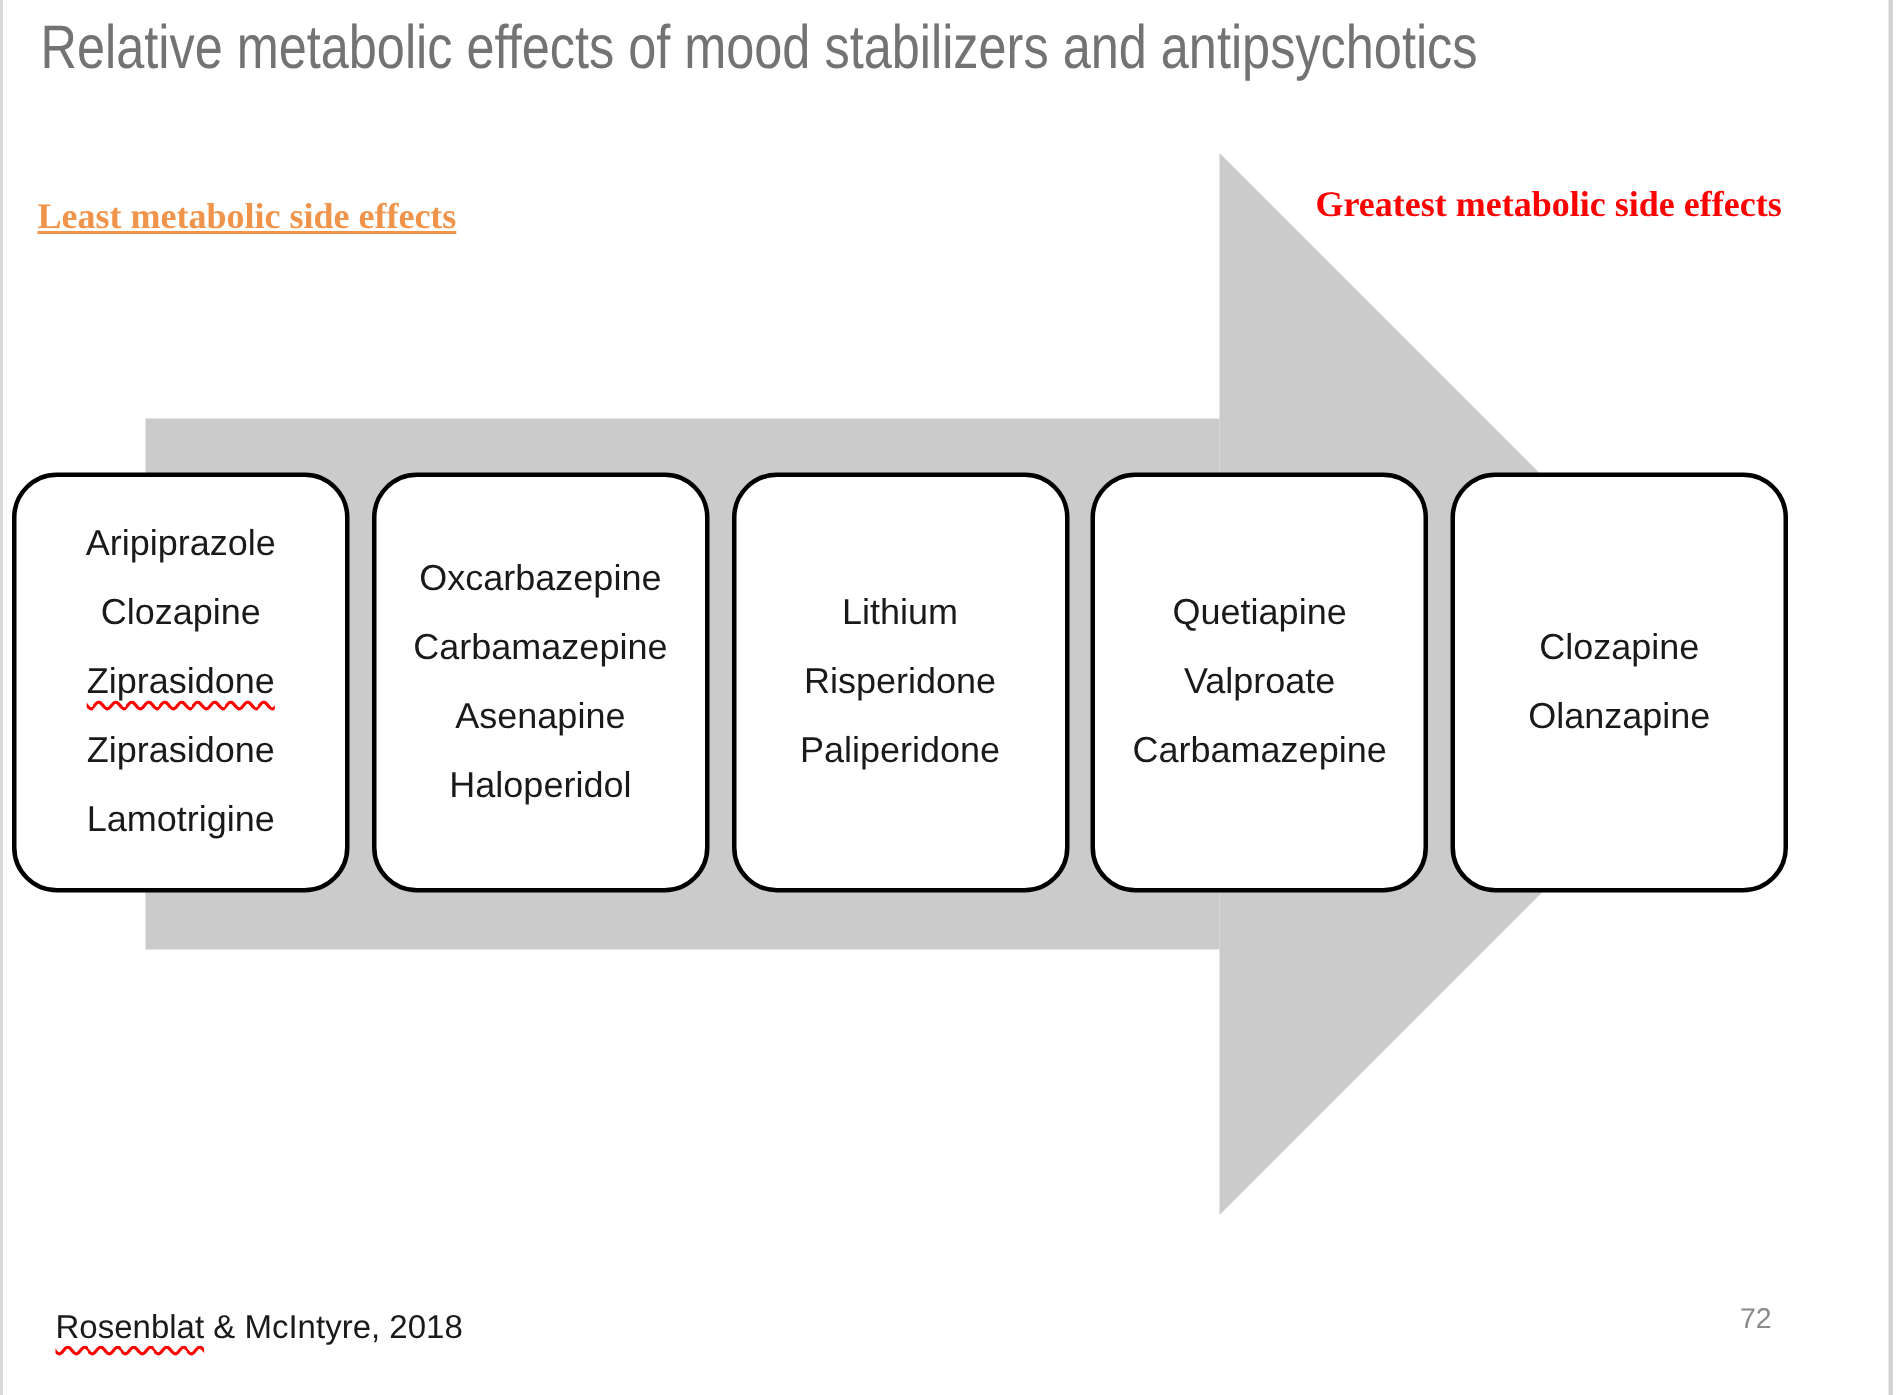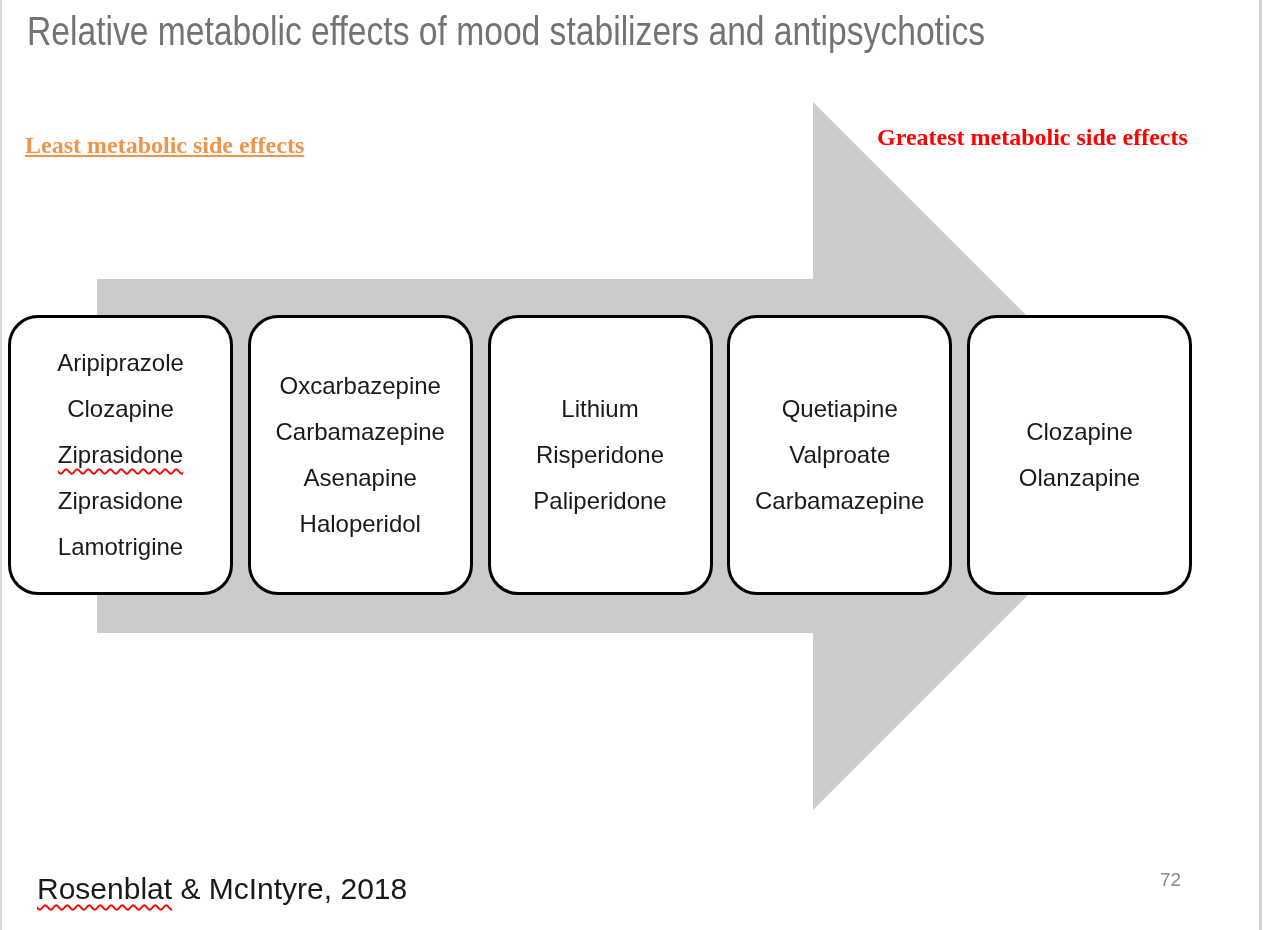--- a/index.html
+++ b/index.html
@@ -45,21 +45,21 @@
   }
   .drug {
     font-size:24px; line-height:46px; color:#1a1a1a; white-space:nowrap; text-align:center;
   }
   .squiggle {
     text-decoration-line:underline; text-decoration-style:wavy;
     text-decoration-thickness:1.5px; text-underline-offset:5px;
   }
 
   .citation {
-    position:absolute; left:37px; top:872px; font-size:30px; color:#1a1a1a; white-space:nowrap;
+    position:absolute; left:37px; top:872px; font-size:22px; color:#1a1a1a; white-space:nowrap;
   }
   .page-number {
     position:absolute; left:1160px; top:869px; font-size:19px; font-weight:400;
   }
 </style>
 </head>
 <body>
 
 <div class="slide">
 

